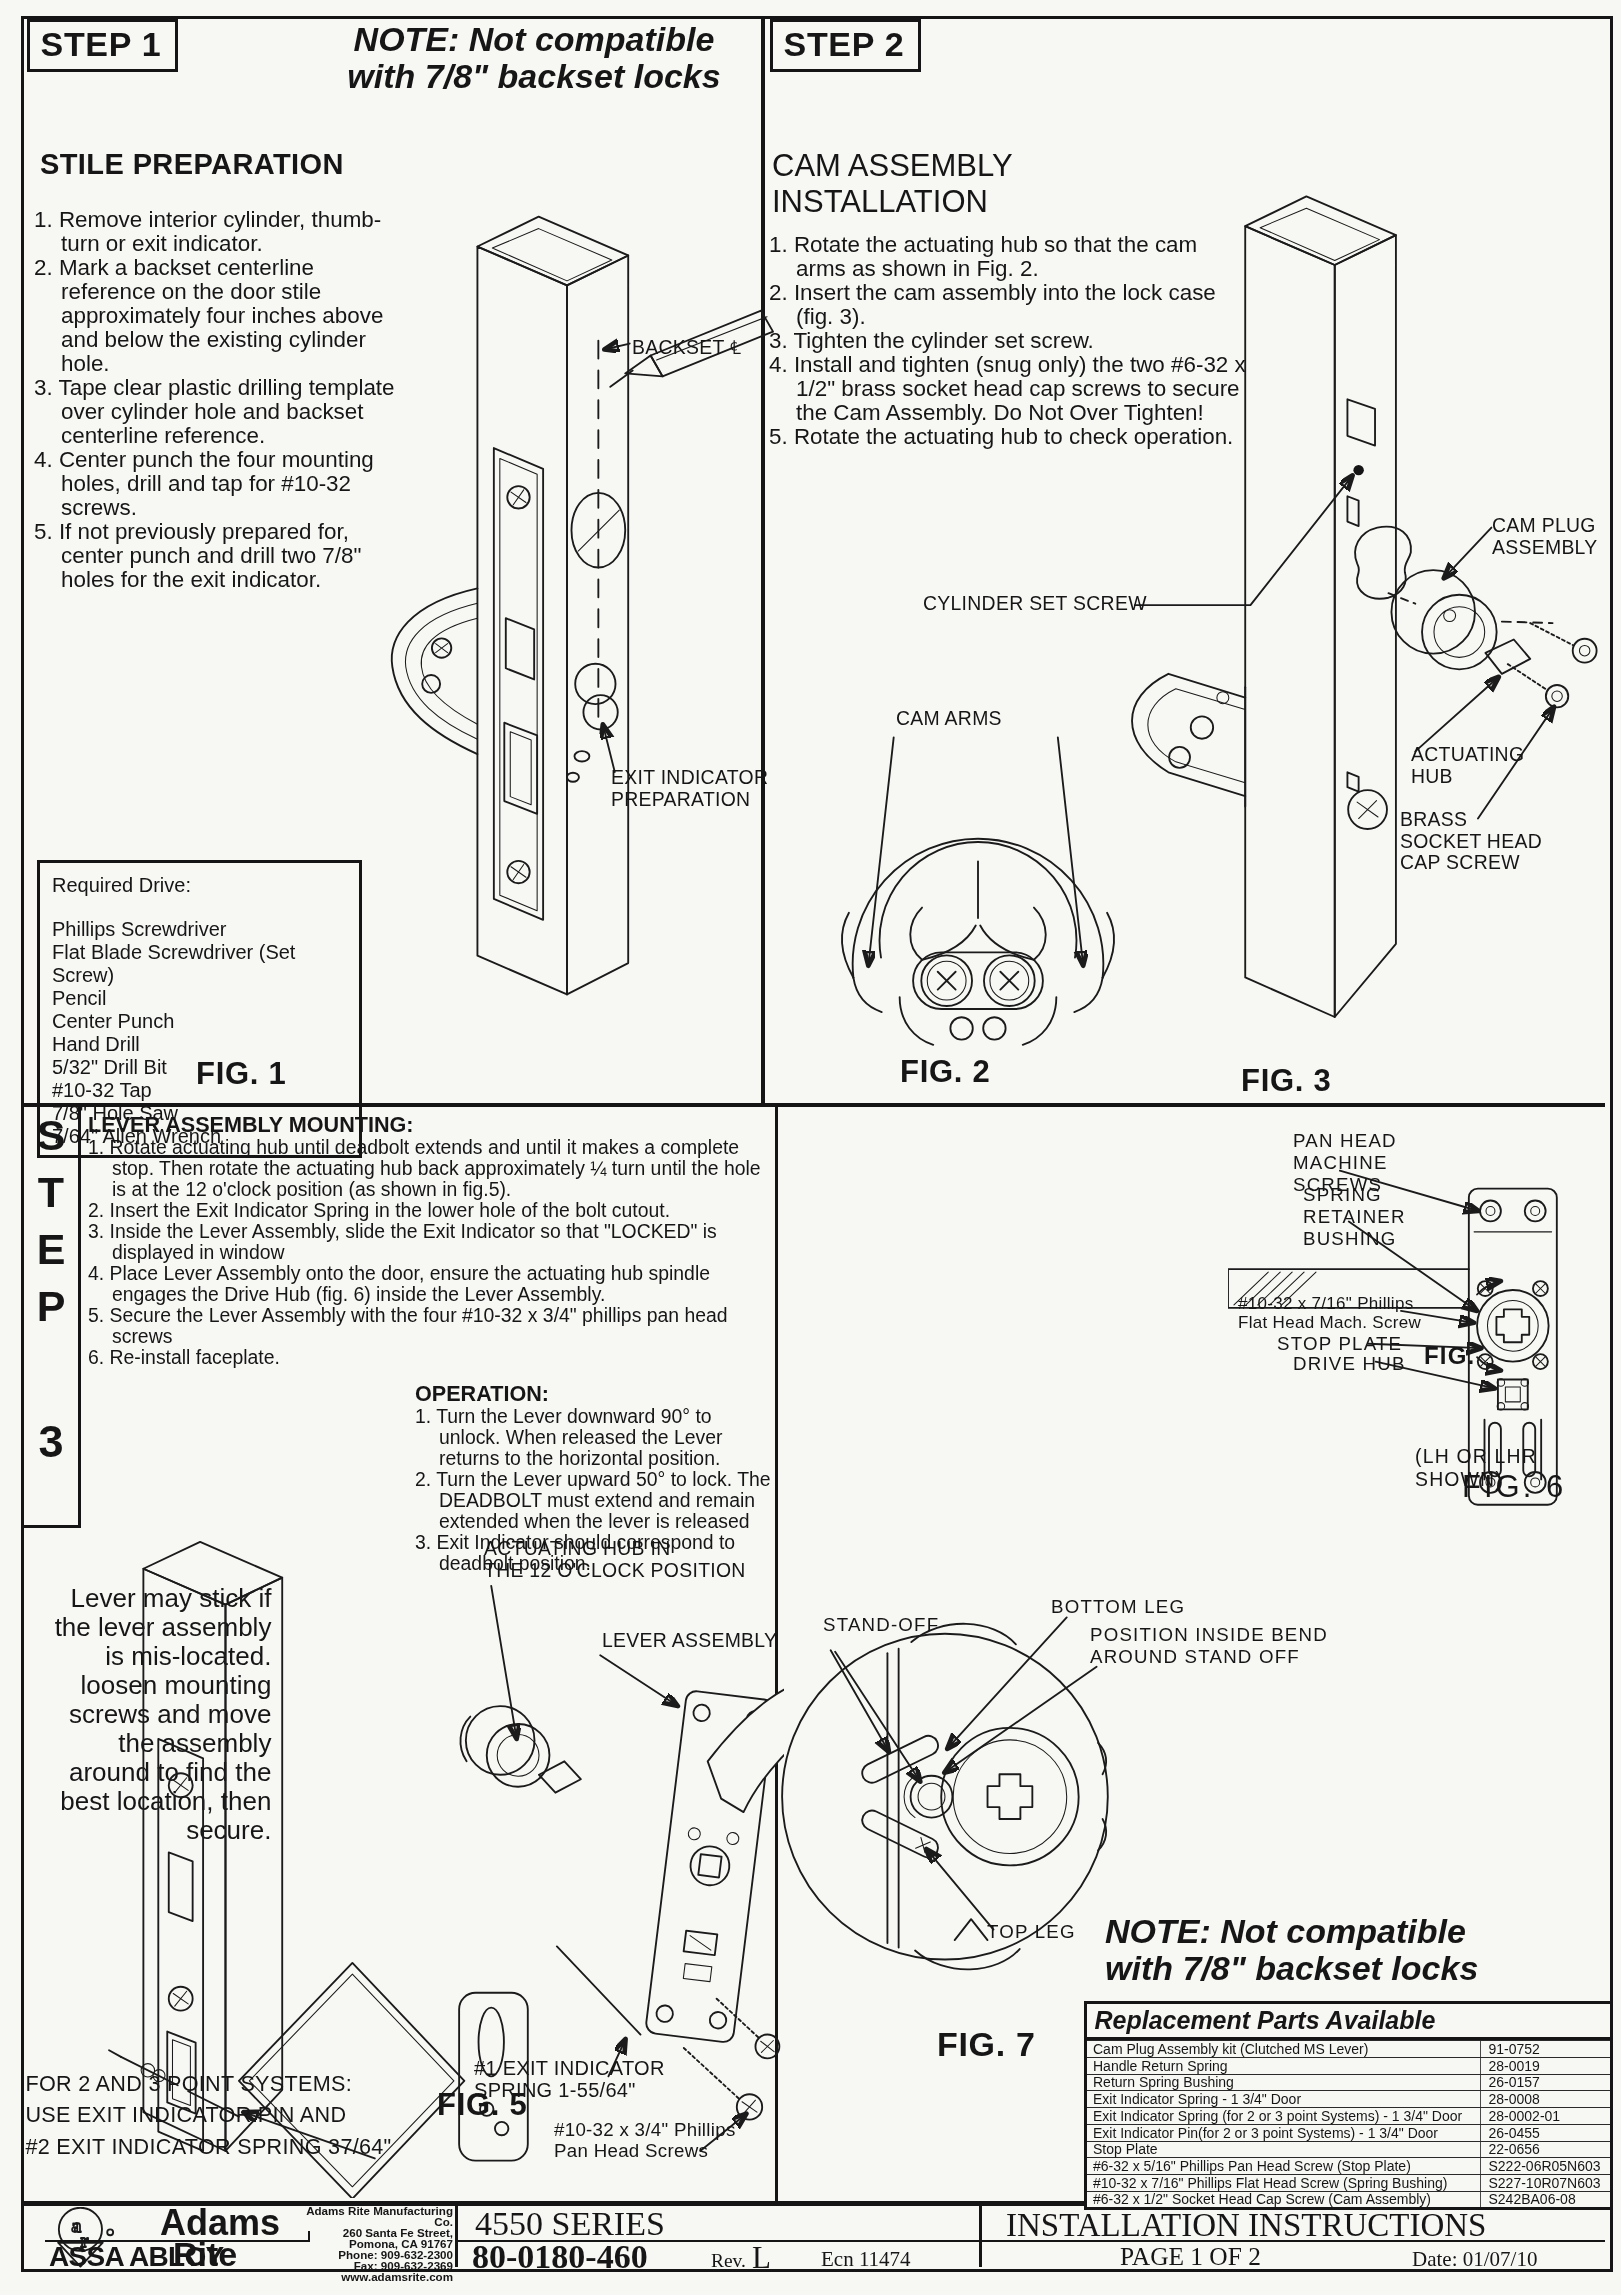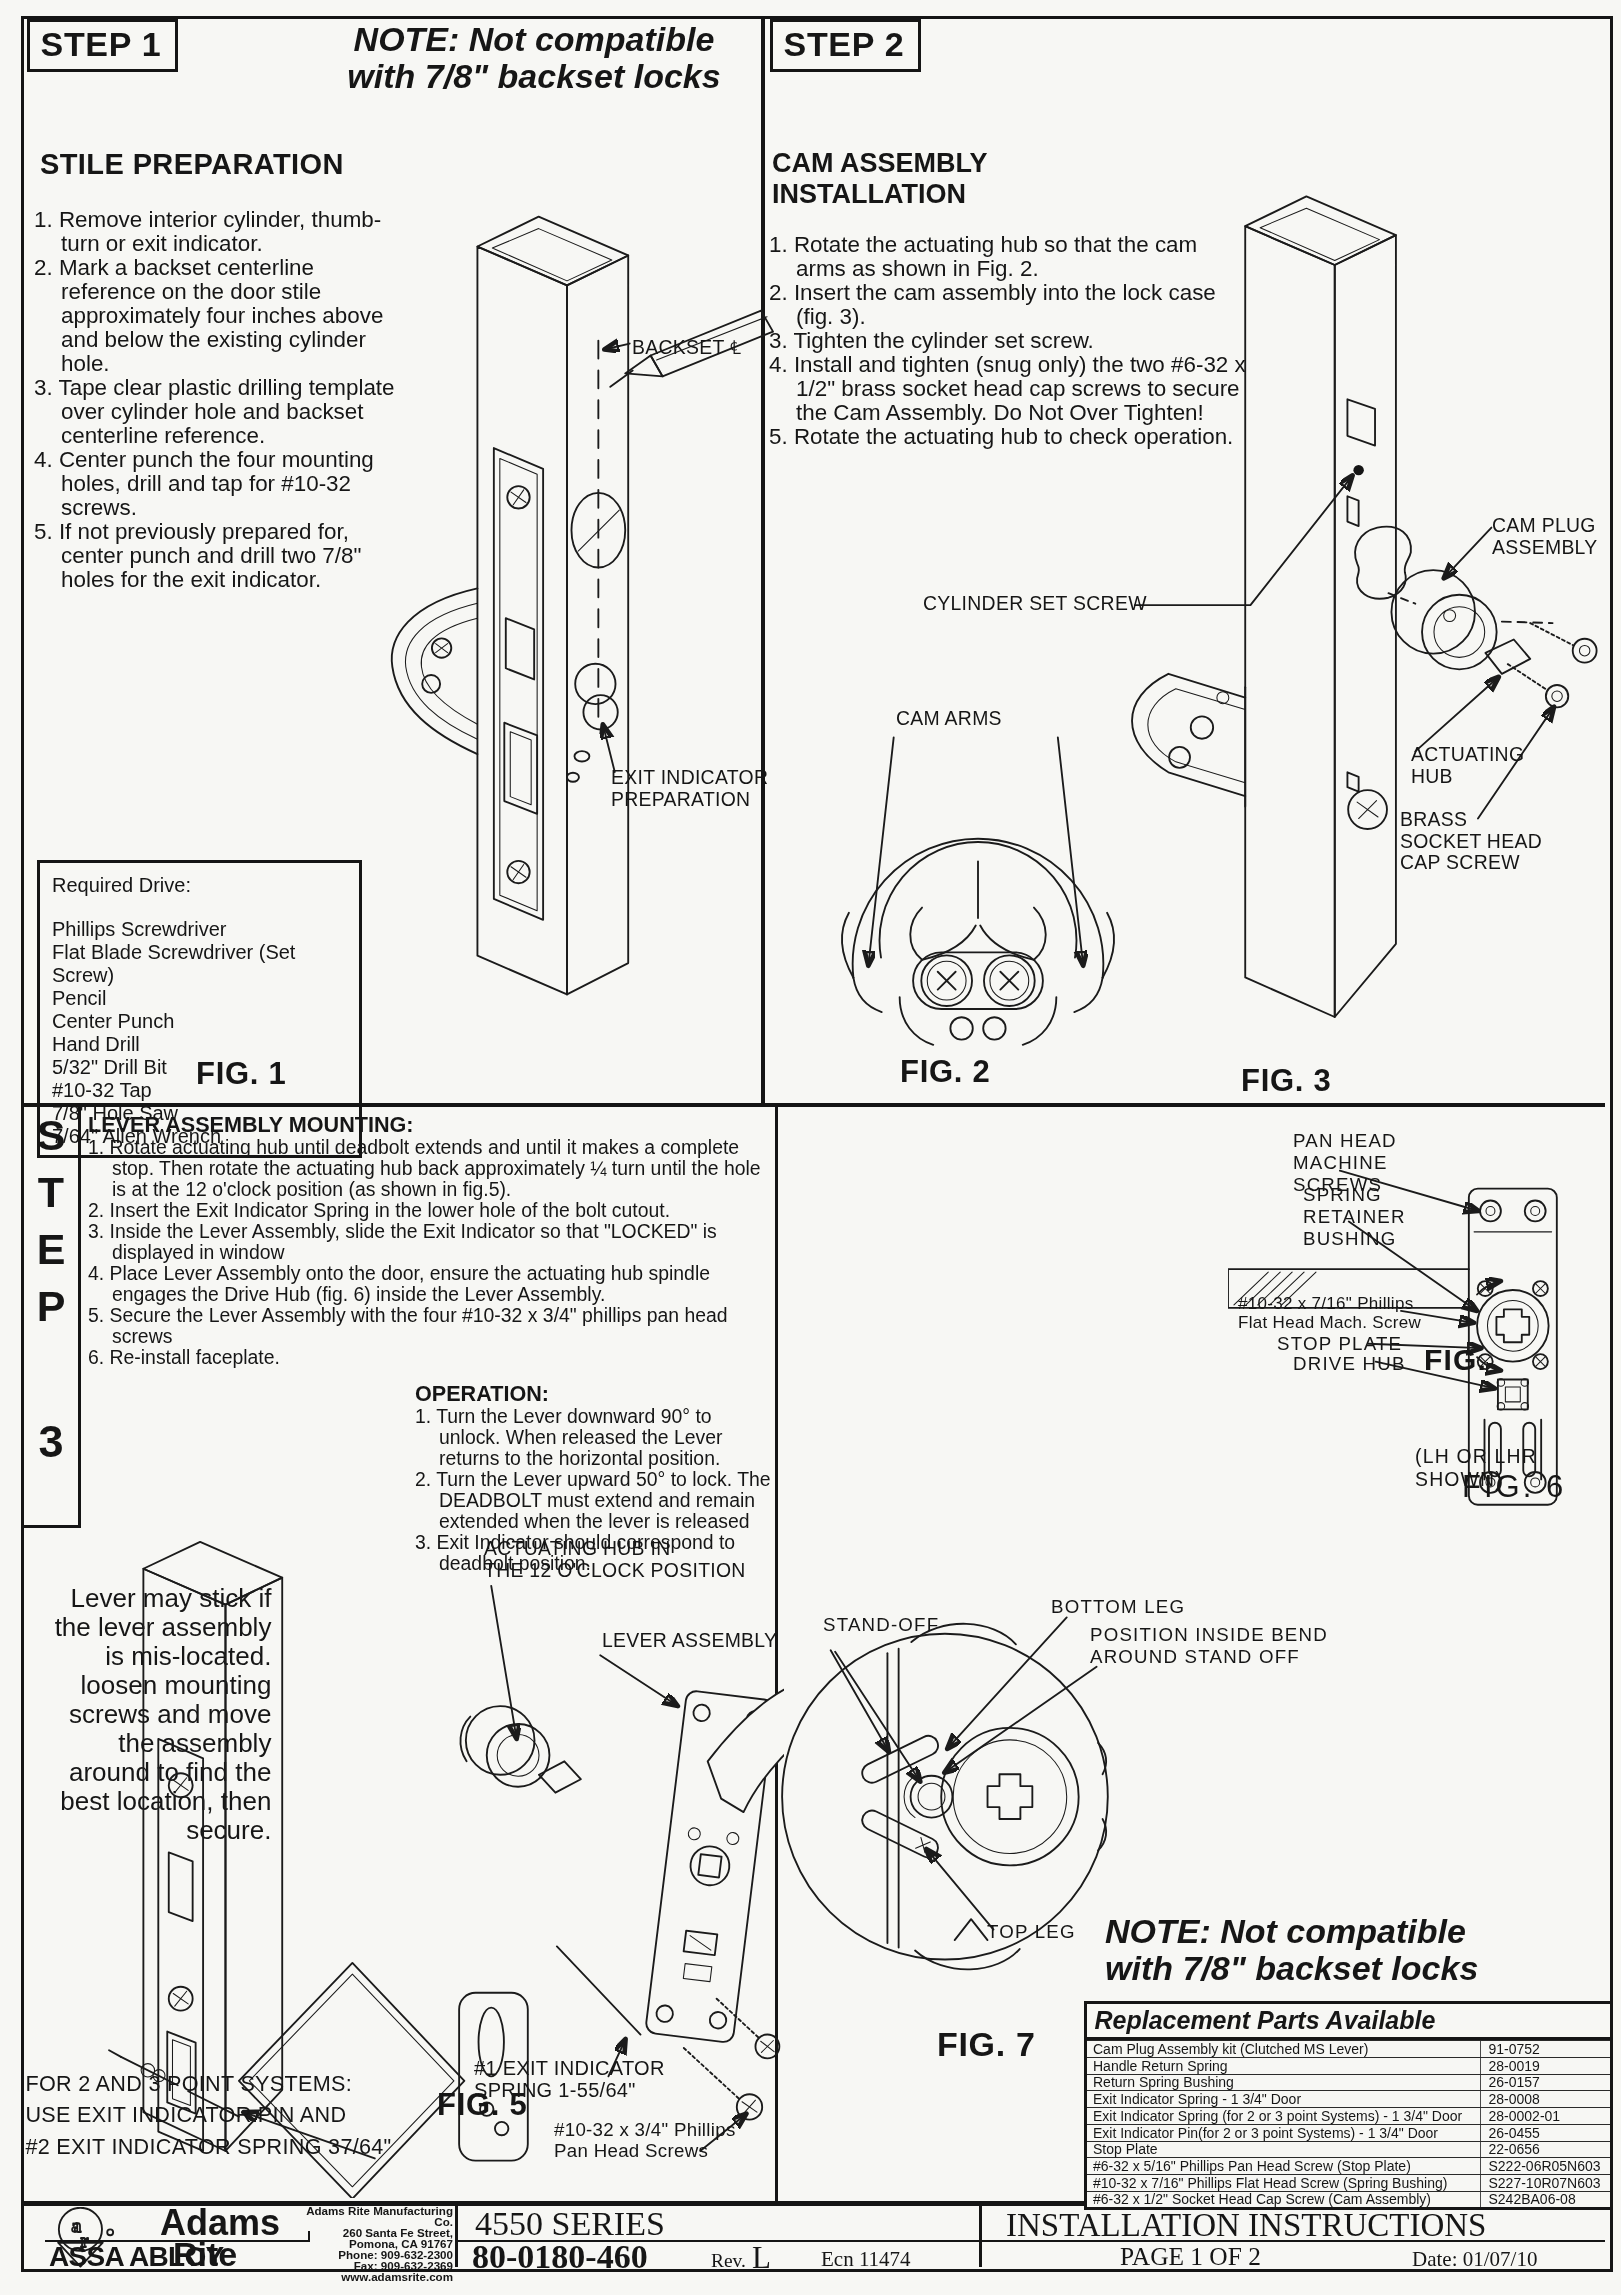--- a/index.html
+++ b/index.html
@@ -5,21 +5,21 @@
   html,body{margin:0;padding:0;background:#e8e8e6;}
   .sheet{position:relative;width:1621px;height:2295px;background:#f7f7f4;
          font-family:"Liberation Sans",sans-serif;color:#161616;overflow:hidden;}
   .abs{position:absolute;}
   .ln{position:absolute;background:#151515;}
   .stepbox{position:absolute;border:3.7px solid #151515;background:#f7f7f4;
            font-weight:bold;font-size:34px;padding:3px 13.4px 4.5px 10.5px;letter-spacing:0.7px;}
   .note{position:absolute;font-weight:bold;font-style:italic;font-size:34px;line-height:1.08;
         white-space:pre-line;text-align:center;}
   .h1{position:absolute;font-weight:bold;font-size:29px;letter-spacing:0.4px;}
-  .h2{position:absolute;font-weight:bold;font-size:27px;line-height:1.15;white-space:pre-line;}
+  .h2{position:absolute;font-weight:normal;font-size:31px;line-height:1.15;white-space:pre-line;}
   .list{position:absolute;font-size:22.4px;line-height:24px;}
   .list .it{padding-left:27px;text-indent:-27px;}
   .slist{position:absolute;font-size:19.4px;line-height:21px;}
   .slist .it{padding-left:24px;text-indent:-24px;}
   .sh{font-weight:bold;font-size:21.6px;margin-bottom:1.5px;}
   .tools{position:absolute;border:3px solid #151515;padding:10.5px 7.5px 7.5px 12px;
          font-size:20px;line-height:23px;}
   .tools .tt{margin-bottom:21px;}
   .callout{position:absolute;font-size:19.4px;line-height:1.12;letter-spacing:0.3px;white-space:pre-line;}
   .gcall{position:absolute;font-size:18.7px;line-height:1.18;letter-spacing:1.2px;white-space:pre-line;}
@@ -384,21 +384,21 @@
   <div class="gcall" style="left: 1293px; top: 1130px; white-space: pre-line;">PAN HEAD
 MACHINE
 SCREWS</div>
   <div class="gcall" style="left: 1303px; top: 1184px; white-space: pre-line;">SPRING
 RETAINER
 BUSHING</div>
   <div class="callout" style="left: 1238px; top: 1294px; font-size: 17px; white-space: pre-line;">#10-32 x 7/16" Phillips
 Flat Head Mach. Screw</div>
   <div class="gcall" style="left: 1277px; top: 1333px; white-space: pre-line;">STOP PLATE</div>
   <div class="gcall" style="left: 1293px; top: 1353px; white-space: pre-line;">DRIVE HUB</div>
-  <div class="gcall" style="left: 1424px; top: 1342px; font-weight: bold; font-size: 30px; white-space: pre-line;">FIG.</div>
+  <div class="gcall" style="left: 1424px; top: 1342px; font-weight: bold; font-size: 24px; white-space: pre-line;">FIG.</div>
   <div class="gcall" style="left: 1415px; top: 1445px; font-size: 19.4px; white-space: pre-line;">(LH OR LHR SHOWN)</div>
   <div class="figlabel" style="left:1462px;top:1469px;font-weight:normal;letter-spacing:3px;">FIG. 6</div>
 
   <svg class="fig" style="left:747px;top:1586px;width:493px;height:493px" viewBox="0 0 660 660">
     <defs>
         <marker id="m7" markerWidth="10" markerHeight="8" refX="8" refY="3" orient="auto">
           <path d="M0,0 L8,3 L0,6 Z" fill="#1b1b1b" stroke="none"></path>
         </marker>
       </defs>
     <circle cx="265" cy="282" r="218"></circle>

